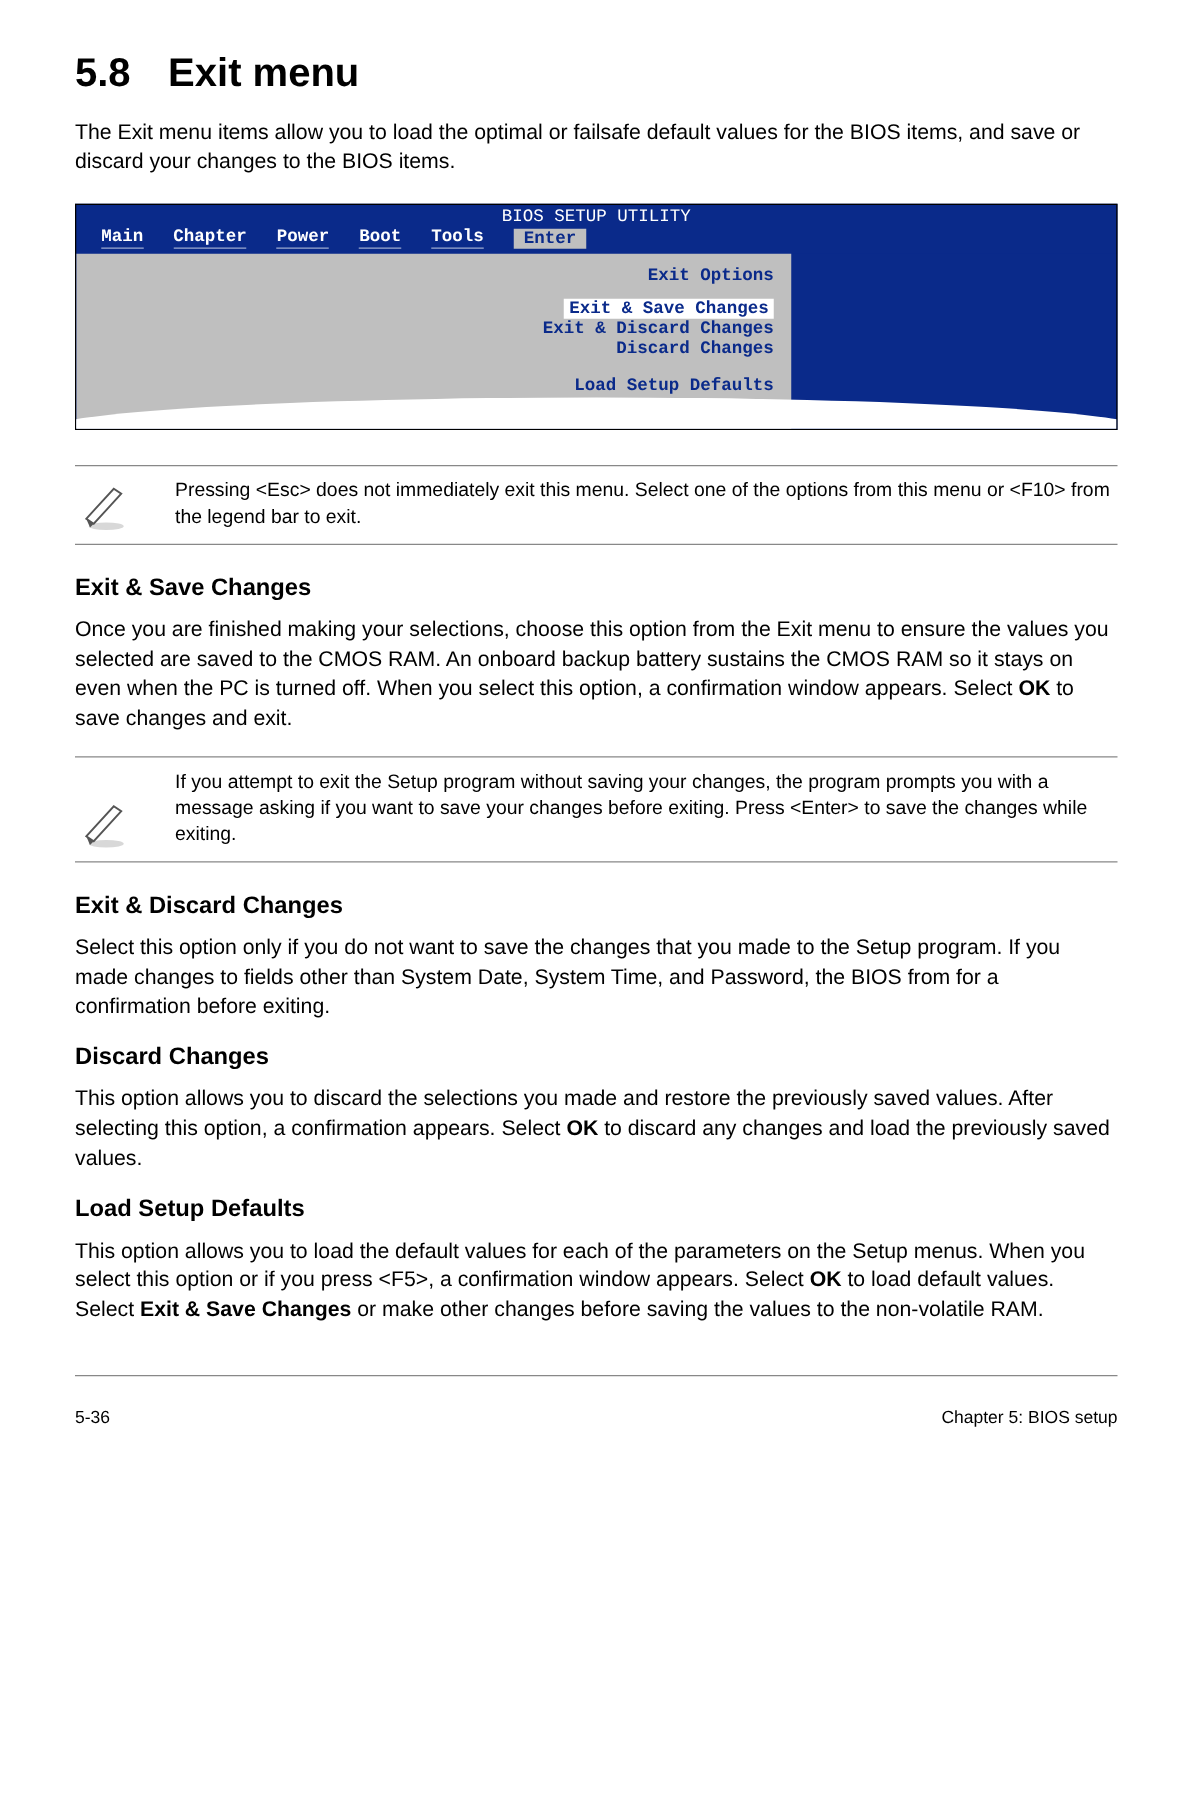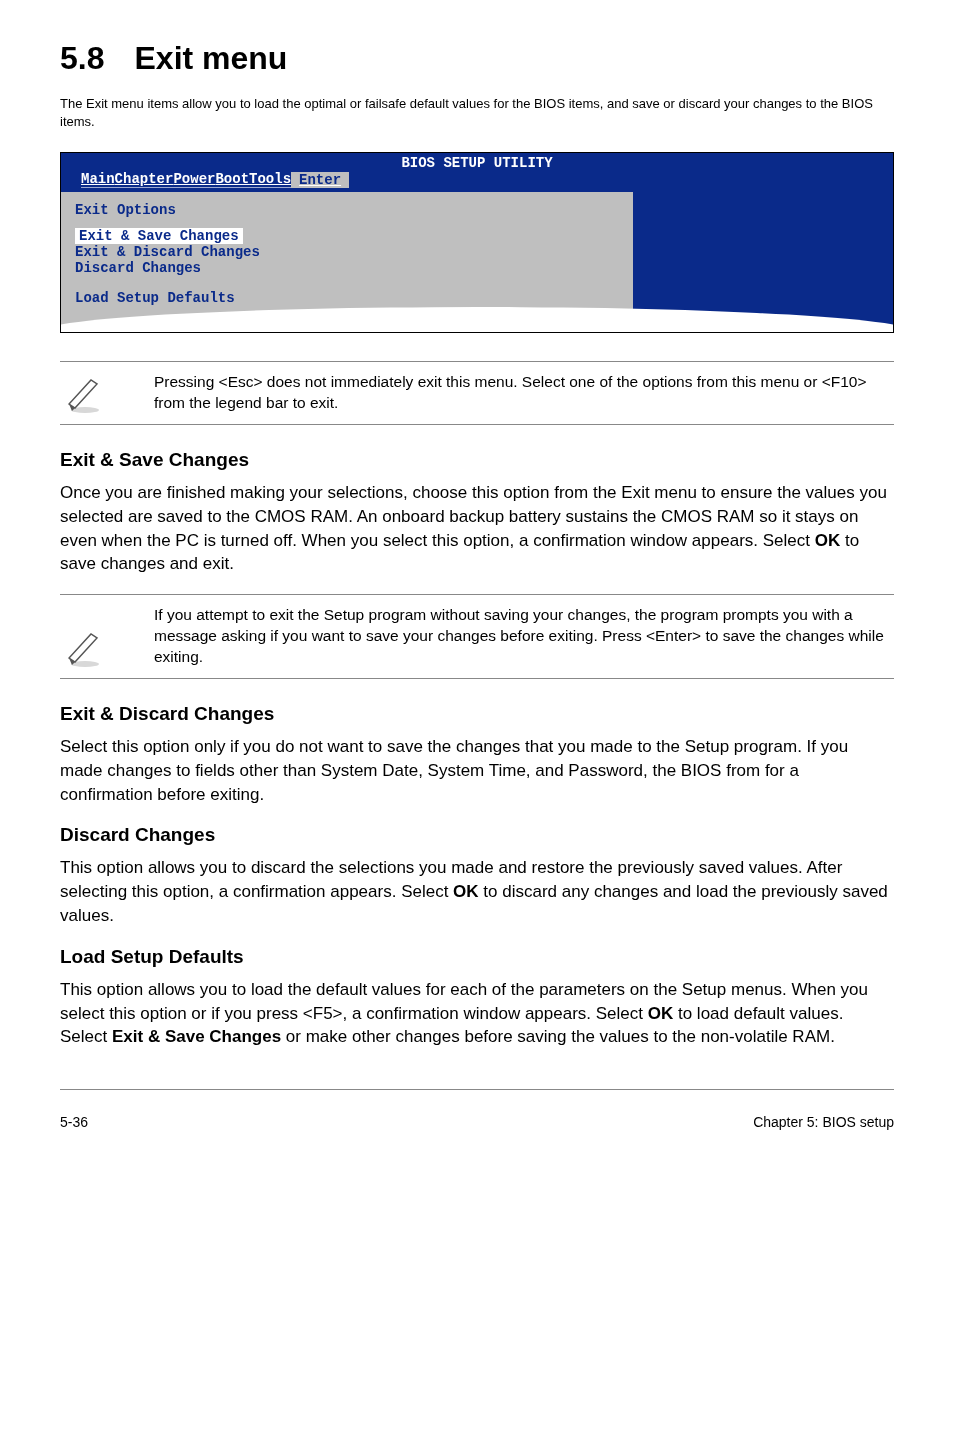--- a/index.html
+++ b/index.html
@@ -10,53 +10,54 @@
     width: 954px;
     margin: 0 auto;
     padding: 40px 60px 30px 60px;
   }
   h1.section-title {
     font-size: 32px;
     font-weight: bold;
     margin-bottom: 18px;
   }
   h1.section-title .num { margin-right: 30px; margin-top: 44px; }
-  .intro { font-size: 13px; line-height: 1.35; margin-bottom: 22px; }
+  .intro { font-size: 17px; line-height: 1.35; margin-bottom: 22px; }
   .bios-box {
     background: #0a2a8a;
     border: 1px solid #000;
     font-family: "Courier New", monospace;
     font-size: 14px;
     color: #fff;
     position: relative;
     overflow: hidden;
   }
-  .bios-title { text-align: center; color: #fff; padding: 2px 0 0 0; font-weight: bold; }
+  .bios-title { text-align: center; color: #fff; padding: 2px 0 0 0; font-weight: normal; }
   .bios-tabs {
     display: flex;
     padding: 0 8px 4px 20px;
-    align-items: center;
+    gap: 24px;
+    align-items: flex-end;
     font-weight: bold;
-    text-decoration: underline;
   }
   .bios-tabs .tab { color: #fff; text-decoration: none; border-bottom: 1px solid rgba(255,255,255,0.6); }
   .bios-tabs .tab.active {
     background: #bfbfbf;
     color: #0a2a8a;
     padding: 0 8px;
     border-bottom: none;
   }
   .bios-body { display: flex; }
   .bios-left {
     flex: 1;
     background: #bfbfbf;
     color: #0a2a8a;
     padding: 10px 14px 16px 14px;
     min-height: 140px;
     position: relative;
+    text-align: right;
   }
   .bios-right { width: 260px; background: #0a2a8a; }
   .bios-left .opt-title { font-weight: bold; margin-bottom: 10px; }
   .bios-left .sel {
     background: #fff;
     color: #0a2a8a;
     padding: 0 4px;
     display: inline-block;
     font-weight: bold;
   }
@@ -66,21 +67,21 @@
     left: 0; right: 0; bottom: -1px;
     height: 26px;
     background: #fff;
     border-top-left-radius: 50% 26px;
     border-top-right-radius: 50% 26px;
     transform: scaleX(1.06);
   }
   .note-block {
     display: flex;
     align-items: flex-start;
-    gap: 44px;
+    gap: 30px;
     border-top: 1px solid #888;
     border-bottom: 1px solid #888;
     padding: 10px 0;
     margin: 28px 0 24px 0;
   }
   .note-block.tight { margin: 18px 0 24px 0; align-items: flex-end; }
   .note-icon { flex: 0 0 50px; display:flex; align-items:center; justify-content:center; padding-top:2px; }
   .note-text { font-size: 15.5px; line-height: 1.35; }
   h3.sub { font-size: 19px; font-weight: bold; margin: 4px 0 10px 0; }
   p.body { font-size: 17px; line-height: 1.4; margin-bottom: 18px; }

